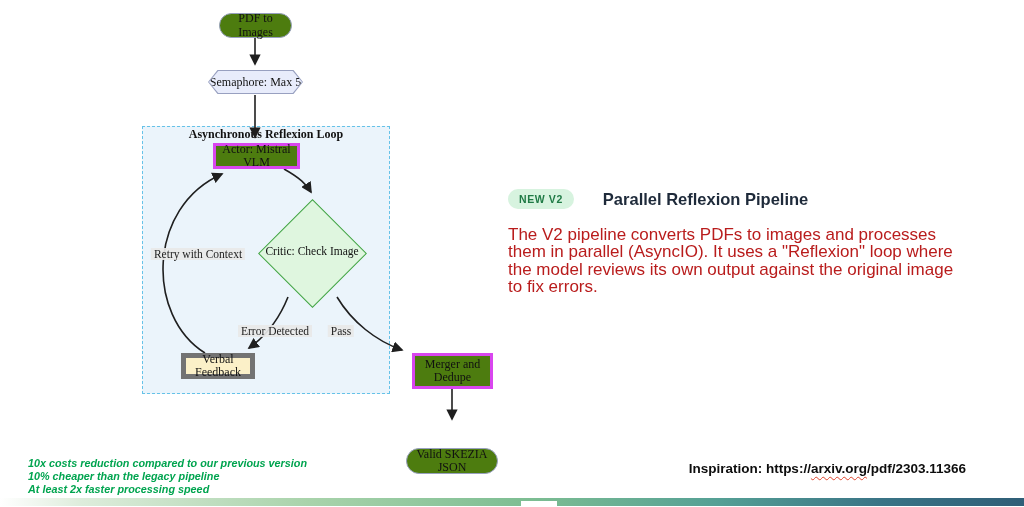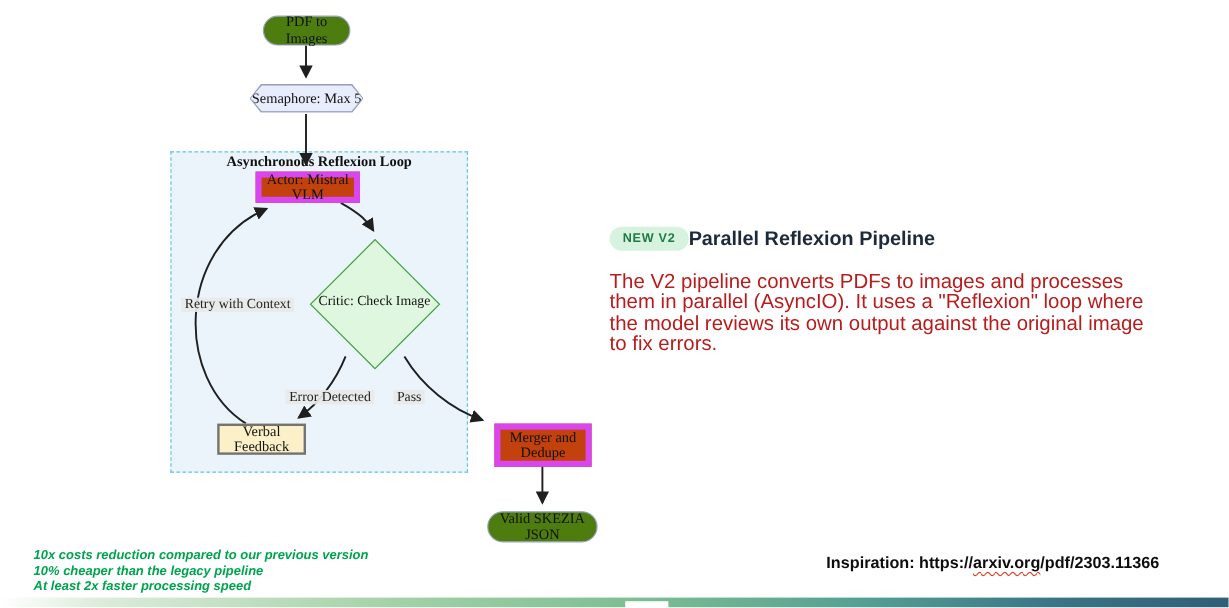--- a/index.html
+++ b/index.html
@@ -4,43 +4,43 @@
 <style>
   html,body{margin:0;padding:0;background:#fff;}
   .slide{position:relative;width:1024px;height:507px;background:#ffffff;overflow:hidden;
          font-family:"Liberation Sans",sans-serif;}
 
   
   .edges{position:absolute;left:0;top:0;width:1024px;height:507px;pointer-events:none;}
   .node{position:absolute;box-sizing:border-box;display:flex;align-items:center;justify-content:center;
         font-family:"Liberation Serif",serif;font-size:12px;color:#111;text-align:center;line-height:1.1;}
   .stadium{background:#4d7c0f;border:1px solid #98a0c0;border-radius:13px;}
-  .rect{background:#c2410c;border:5px solid #d946ef;}
+  .rect{background:#4d7c0f;border:3px solid #d946ef;}
   .subgraph{position:absolute;left:142px;top:126px;width:248px;height:268px;box-sizing:border-box;
             background:#ebf4fb;border:1.5px dashed #66c2e8;}
   .subgraph-title{position:absolute;left:142px;top:127px;width:248px;text-align:center;
                   font-family:"Liberation Serif",serif;font-size:12px;font-weight:bold;color:#111;}
   .hexwrap{position:absolute;left:208px;top:70px;width:95px;height:24px;}
   .hex-border{position:absolute;inset:0;background:#98a0c0;
               clip-path:polygon(10% 0,90% 0,100% 50%,90% 100%,10% 100%,0 50%);}
   .hex-fill{position:absolute;inset:1px;background:#e8ecfb;
             clip-path:polygon(10% 0,90% 0,100% 50%,90% 100%,10% 100%,0 50%);
             display:flex;align-items:center;justify-content:center;
             font-family:"Liberation Serif",serif;font-size:12px;color:#111;}
   .diamond{position:absolute;left:274px;top:215px;width:77px;height:77px;
            background:#dff6df;border:1.6px solid #41a344;transform:rotate(45deg);box-sizing:border-box;}
   .diamond-label{position:absolute;left:252px;top:245px;width:120px;text-align:center;
                  font-family:"Liberation Serif",serif;font-size:11.5px;color:#111;}
-  .feedback{background:#fbf0c8;border:2px solid #737373;}
+  .feedback{background:#fbf0c8;border:5px solid #737373;}
   .edge-label{position:absolute;transform:translate(-50%,-50%);background:rgba(232,232,232,0.92);
               padding:0 3px;font-family:"Liberation Serif",serif;font-size:11.5px;color:#222;white-space:nowrap;}
 
   
   .info{position:absolute;left:508px;top:189px;width:460px;}
-  .info-head{display:flex;align-items:center;gap:0;}
+  .info-head{display:flex;align-items:center;gap:29px;}
   .badge{background:#d7f3df;color:#1f7a45;font-weight:bold;font-size:10.5px;letter-spacing:0.6px;
          padding:4px 11px;border-radius:11px;}
   .info-title{font-size:16.5px;font-weight:bold;color:#1e2a3a;}
   .info-desc{margin-top:17px;font-size:17px;line-height:17.4px;color:#b91c1c;}
 
   
   .benefits{position:absolute;left:28px;top:457px;color:#00a44f;font-weight:bold;font-style:italic;
             font-size:10.8px;line-height:13.2px;white-space:nowrap;}
   .inspiration{position:absolute;right:58px;top:461px;font-size:13.5px;font-weight:bold;color:#0d0d0d;
                white-space:nowrap;}
@@ -95,21 +95,21 @@
   <div class="diamond-label">Critic: Check Image</div>
 
   <div class="node feedback" style="left:181px;top:353px;width:74px;height:26px;">
     <span>Verbal Feedback</span>
   </div>
 
   <div class="node rect" style="left:412px;top:353px;width:81px;height:36px;">
     <span>Merger and Dedupe</span>
   </div>
 
-  <div class="node stadium" style="left:406px;top:426px;width:92px;height:26px;">
+  <div class="node stadium" style="left:406px;top:448px;width:92px;height:26px;">
     <span>Valid SKEZIA JSON</span>
   </div>
 
   <div class="edge-label" style="left:198px;top:254px;">Retry with Context</div>
   <div class="edge-label" style="left:275px;top:331px;">Error Detected</div>
   <div class="edge-label" style="left:341px;top:331px;">Pass</div>
 
   <div class="info">
     <div class="info-head">
       <span class="badge">NEW V2</span>

